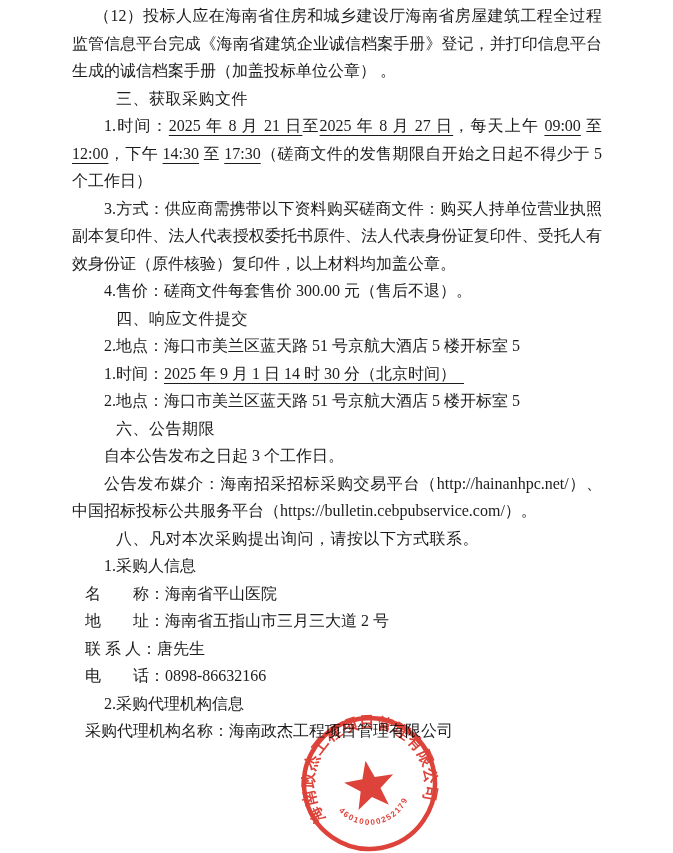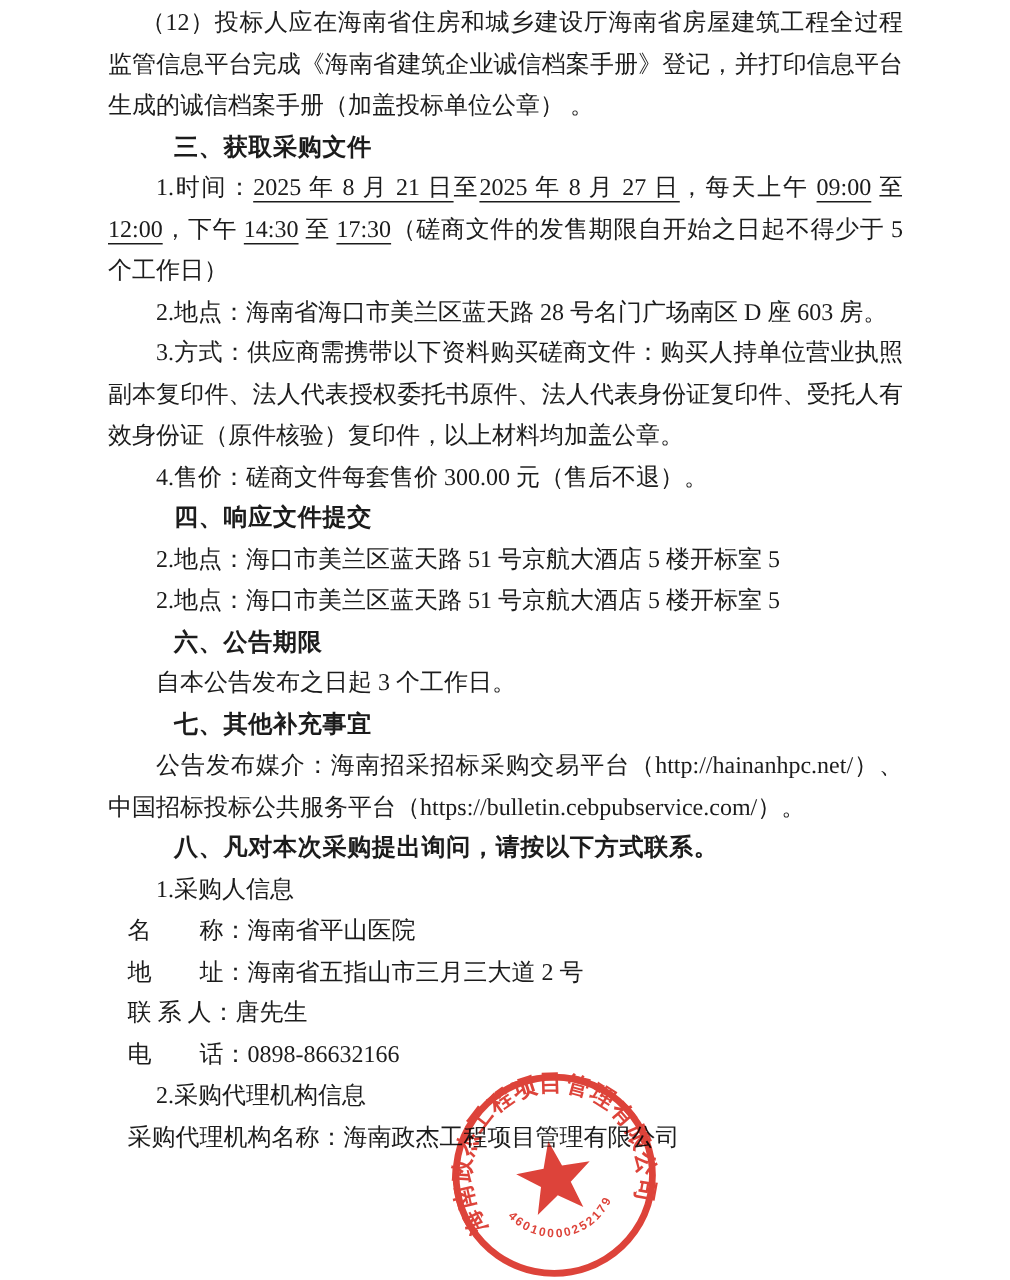--- a/index.html
+++ b/index.html
@@ -12,21 +12,21 @@
   }
   .doc {
     position:absolute; left:72px; top:2px; width:530px;
     font-size:16px; line-height:27.5px;
     text-align:justify;
   }
   .doc p { margin:0; padding:0; text-indent:32px; }
   .doc p.small-indent { text-indent:22px; }
   .doc p.contact { text-indent:13px; }
   .doc p.heading {
-    text-indent:44px; font-weight:bold;
+    text-indent:44px; font-weight:normal;
     font-family:"Liberation Sans","DejaVu Sans",sans-serif;
     letter-spacing:0.5px;
   }
   .doc span.u {
     text-decoration:underline;
     text-underline-offset:4px;
     text-decoration-thickness:1px;
     margin-top:47px;
   }
   .seal {
@@ -46,29 +46,28 @@
 </style>
 </head>
 <body>
 
 <div class="page">
 
   <div class="doc" id="doc-body">
       <p class="small-indent"><span>（12）投标人应在海南省住房和城乡建设厅海南省房屋建筑工程全过程监管信息平台完成《海南省建筑企业诚信档案手册》登记，并打印信息平台生成的诚信档案手册（加盖投标单位公章） 。</span></p>
       <p class="heading"><span>三、获取采购文件</span></p>
       <p class=""><span>1.时间：</span><span class="u">2025 年 8 月 21 日</span><span>至</span><span class="u">2025 年 8 月 27 日</span><span>，每天上午 </span><span class="u">09:00</span><span> 至 </span><span class="u">12:00</span><span>，下午 </span><span class="u">14:30</span><span> 至 </span><span class="u">17:30</span><span>（磋商文件的发售期限自开始之日起不得少于 5 个工作日）</span></p>
-      <p class=""><span>2.地点：海南省海口市美兰区蓝天路 28 号名门广场南区 D 座 603 房。</span></p>
       <p class=""><span>3.方式：供应商需携带以下资料购买磋商文件：购买人持单位营业执照副本复印件、法人代表授权委托书原件、法人代表身份证复印件、受托人有效身份证（原件核验）复印件，以上材料均加盖公章。</span></p>
       <p class=""><span>4.售价：磋商文件每套售价 300.00 元（售后不退）。</span></p>
       <p class="heading"><span>四、响应文件提交</span></p>
       <p class=""><span>2.地点：海口市美兰区蓝天路 51 号京航大酒店 5 楼开标室 5</span></p>
+      <p class=""><span>1.时间：</span><span class="u">2025 年 9 月 1 日 14 时 30 分（北京时间）&nbsp;&nbsp;</span></p>
       <p class=""><span>2.地点：海口市美兰区蓝天路 51 号京航大酒店 5 楼开标室 5</span></p>
       <p class="heading"><span>六、公告期限</span></p>
       <p class=""><span>自本公告发布之日起 3 个工作日。</span></p>
-      <p class="heading"><span>七、其他补充事宜</span></p>
       <p class=""><span>公告发布媒介：海南招采招标采购交易平台（http://hainanhpc.net/）、中国招标投标公共服务平台（https://bulletin.cebpubservice.com/）。</span></p>
       <p class="heading"><span>八、凡对本次采购提出询问，请按以下方式联系。</span></p>
       <p class=""><span>1.采购人信息</span></p>
       <p class="contact"><span>名　　称：海南省平山医院</span></p>
       <p class="contact"><span>地　　址：海南省五指山市三月三大道 2 号</span></p>
       <p class="contact"><span>联 系 人：唐先生</span></p>
       <p class="contact"><span>电　　话：0898-86632166</span></p>
       <p class=""><span>2.采购代理机构信息</span></p>
       <p class="contact"><span>采购代理机构名称：海南政杰工程项目管理有限公司</span></p>
     </div>

